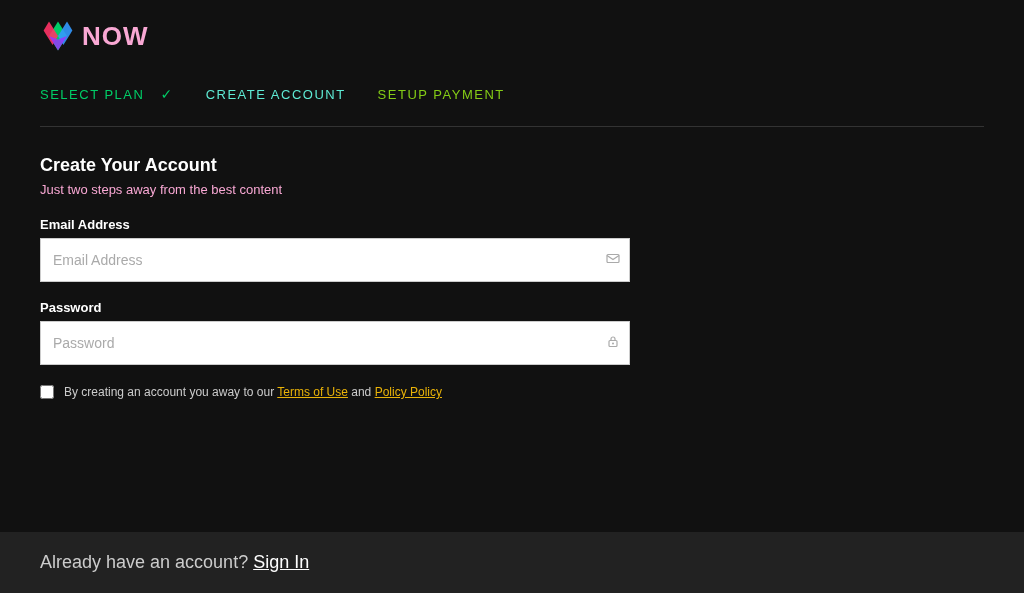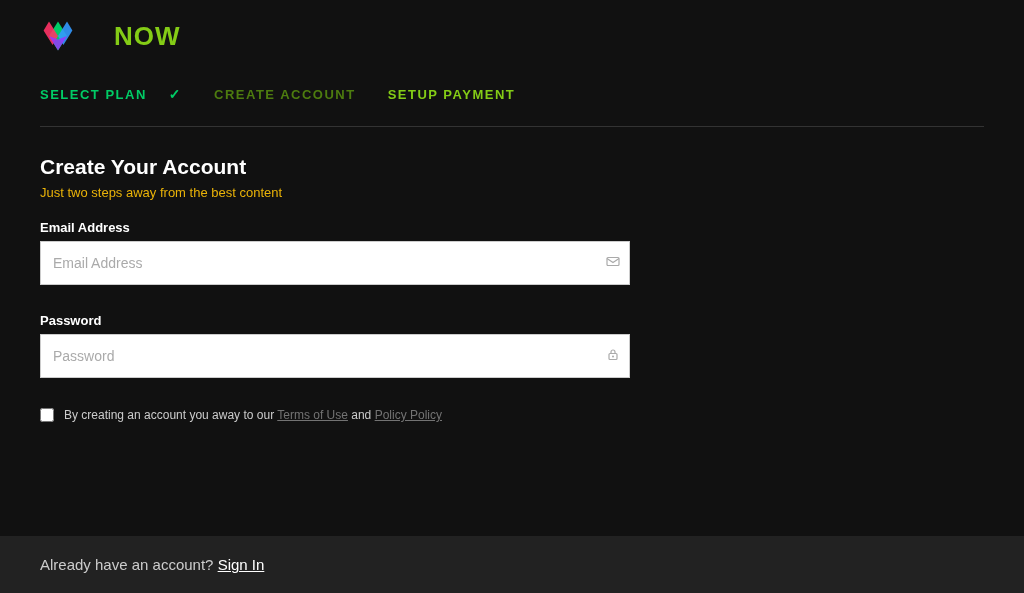--- a/index.html
+++ b/index.html
@@ -35,86 +35,85 @@
 
     .logo-container {
       display: flex;
       align-items: center;
       gap: 6px;
     }
 
     .logo-text {
       font-size: 26px;
       font-weight: 900;
-      color: #84cc16;
+      color: #f9a8d4;
       letter-spacing: 1px;
-      margin-left: 32px;
     }
 
     
     .steps-nav {
       display: flex;
       align-items: center;
       gap: 32px;
       padding: 18px 0 24px 0;
       border-bottom: 1px solid #333;
     }
 
     .step {
       font-size: 13px;
-      font-weight: 700;
+      font-weight: 400;
       letter-spacing: 1.5px;
       text-transform: uppercase;
       display: flex;
       align-items: center;
-      gap: 22px;
+      gap: 16px;
     }
 
     .step-completed {
       color: #00cc66;
     }
 
     .step-active {
-      color: #4d7c0f;
+      color: #5eead4;
     }
 
     .step-inactive {
       color: #84cc16;
     }
 
     .check-icon {
       color: #00cc66;
       font-size: 14px;
     }
 
     
     .page-title-section {
       padding: 28px 0 20px 0;
     }
 
     .page-title {
-      font-size: 21px;
+      font-size: 18px;
       font-weight: 900;
       color: #ffffff;
       margin-bottom: 6px;
     }
 
     .page-subtitle {
       font-size: 13px;
-      color: #eab308;
+      color: #f9a8d4;
       font-weight: 400;
     }
 
     
     .form-section {
       width: 590px;
     }
 
     .form-group {
-      margin-bottom: 28px;
+      margin-bottom: 18px;
     }
 
     .form-label {
       display: block;
       font-size: 13px;
       font-weight: 700;
       color: #ffffff;
       margin-bottom: 6px;
     }
 
@@ -164,34 +163,34 @@
       cursor: pointer;
     }
 
     .checkbox-label {
       font-size: 12px;
       color: #cccccc;
       line-height: 1.5;
     }
 
     .checkbox-label a {
-      color: #737373;
+      color: #eab308;
       text-decoration: underline;
     }
 
     
     .footer {
       background-color: #222222;
       padding: 20px 40px;
       display: flex;
       align-items: center;
     }
 
     .footer-text {
-      font-size: 15px;
+      font-size: 18px;
       color: #cccccc;
     }
 
     .footer-text a {
       color: #ffffff;
       text-decoration: underline;
     }
 
     
     .u-logo {

